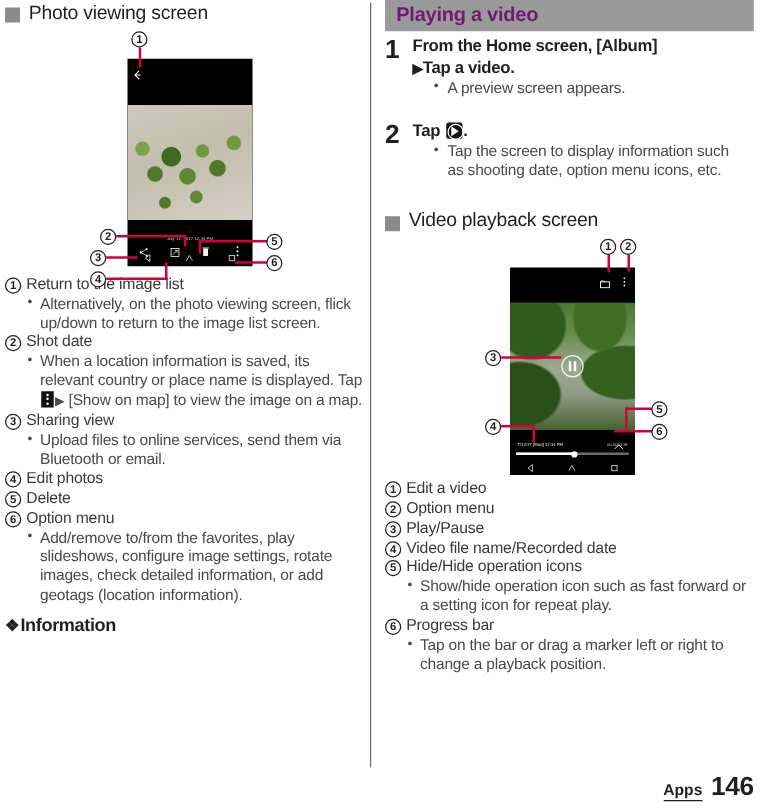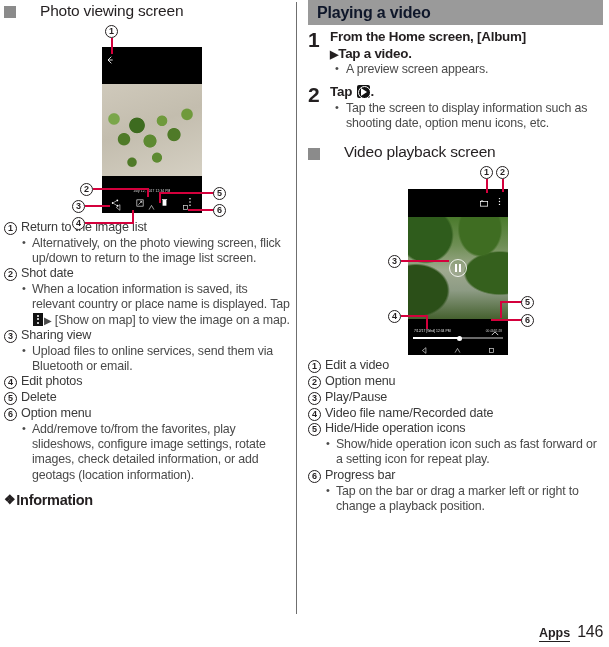--- a/index.html
+++ b/index.html
@@ -27,42 +27,42 @@
     position: absolute;
     left: 296px; top: 2px;
     width: 1px; height: 612px;
     background: #6f6f6f;
   }
 
   
   .sec-head {
     display: flex;
     align-items: flex-start;
-    gap: 24px;
+    gap: 7px;
     margin: 0 0 4px 0;
     padding-top: 2px;
   }
   .sec-square {
     width: 12px; height: 12px;
     background: #8b8b8b;
     margin-top: 4px;
     flex: 0 0 auto;
   }
   .sec-title {
     font-size: 15.5px;
     font-weight: 400;
     line-height: 1.15;
     letter-spacing: -0.2px;
     color: #231f20;
   }
 
   
   .bar-head {
     background: #9a9a9a;
-    color: #0f172a;
+    color: #701a75;
     font-size: 16px;
     font-weight: bold;
     letter-spacing: -0.2px;
     padding: 3px 0 4px 9px;
     margin-bottom: 4px;
     height: 25px;
     line-height: 19px;
   }
 
   
@@ -80,21 +80,21 @@
   .step-body { flex: 1 1 auto; }
   .step-title {
     font-size: 13.4px;
     font-weight: bold;
     line-height: 16.5px;
     letter-spacing: -0.25px;
   }
   .step-title .tri { font-size: 11px; }
 
   
-  .bullets { margin: 4px; padding: 0; list-style: none; }
+  .bullets { margin: 16px; padding: 0; list-style: none; }
   .bullets li {
     position: relative;
     padding-left: 11px;
     font-size: 12.4px;
     line-height: 15.3px;
     letter-spacing: -0.15px;
     color: #4a4a4a;
     margin-bottom: 0px;
   }
   .bullets li::before {
@@ -282,23 +282,24 @@
     gap: 7px;
   }
   .foot-tab {
     font-size: 12.5px;
     font-weight: bold;
     border-bottom: 1.6px solid #231f20;
     padding-bottom: 1px;
     color: #231f20;
   }
   .foot-page {
-    font-size: 16px;
+    font-size: 21px;
     color: #231f20;
     letter-spacing: -0.3px;
+    font-weight: bold;
   }
 
   
   .photo-a {
     width: 100%; height: 100%;
     background:
       radial-gradient(circle at 22% 60%, #4f7a28 0 6%, transparent 7%),
       radial-gradient(circle at 35% 45%, #3d6b1f 0 9%, transparent 10%),
       radial-gradient(circle at 48% 62%, #5d8a31 0 8%, transparent 9%),
       radial-gradient(circle at 60% 40%, #6f9a3c 0 6%, transparent 7%),

